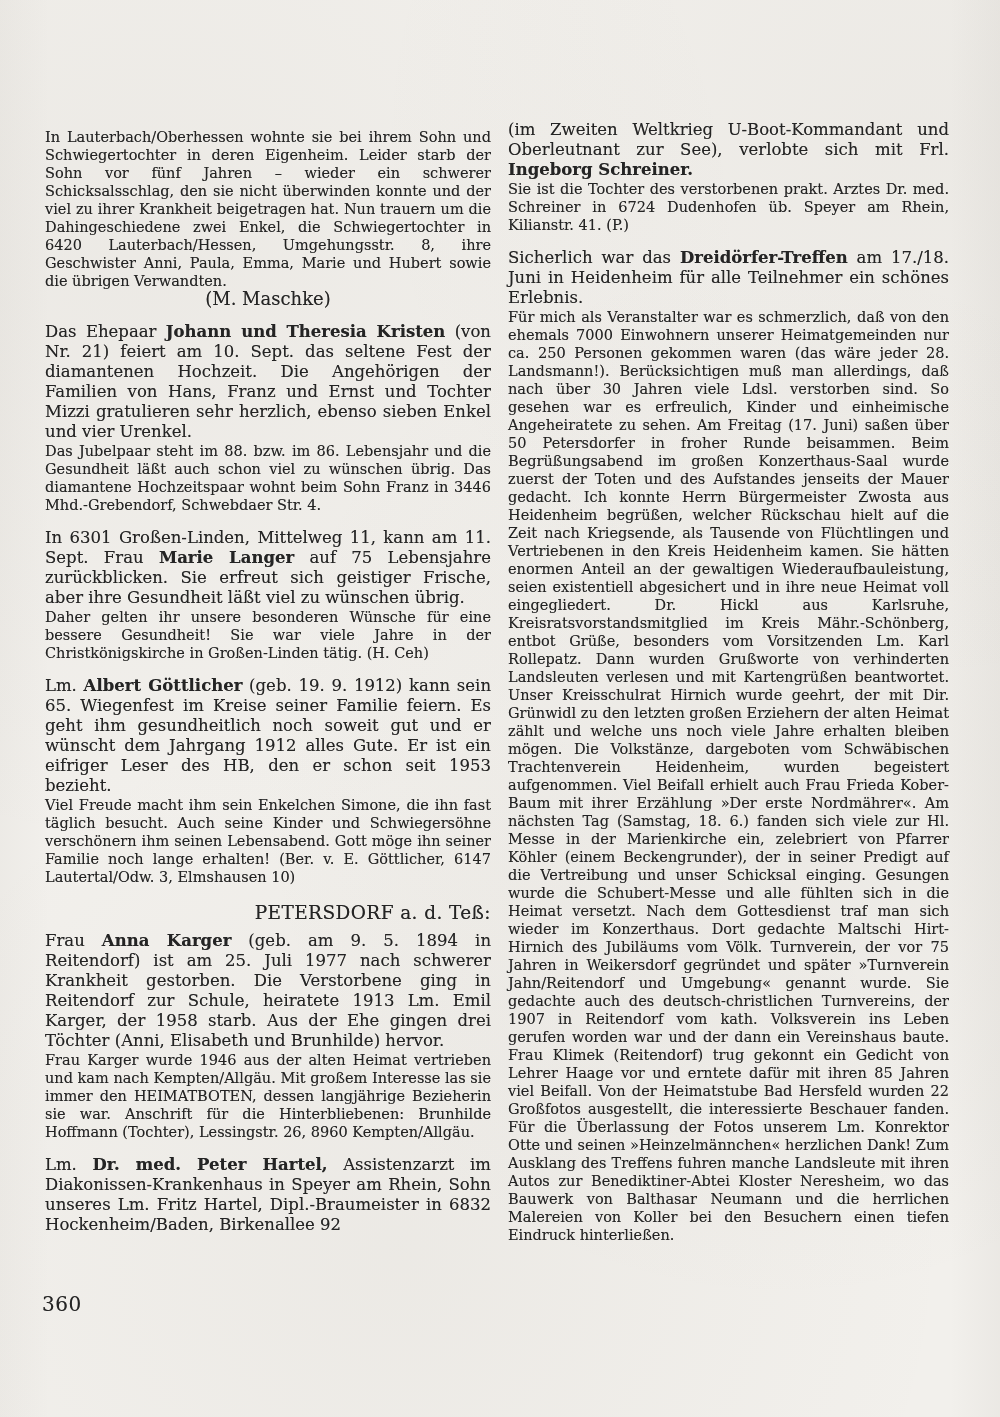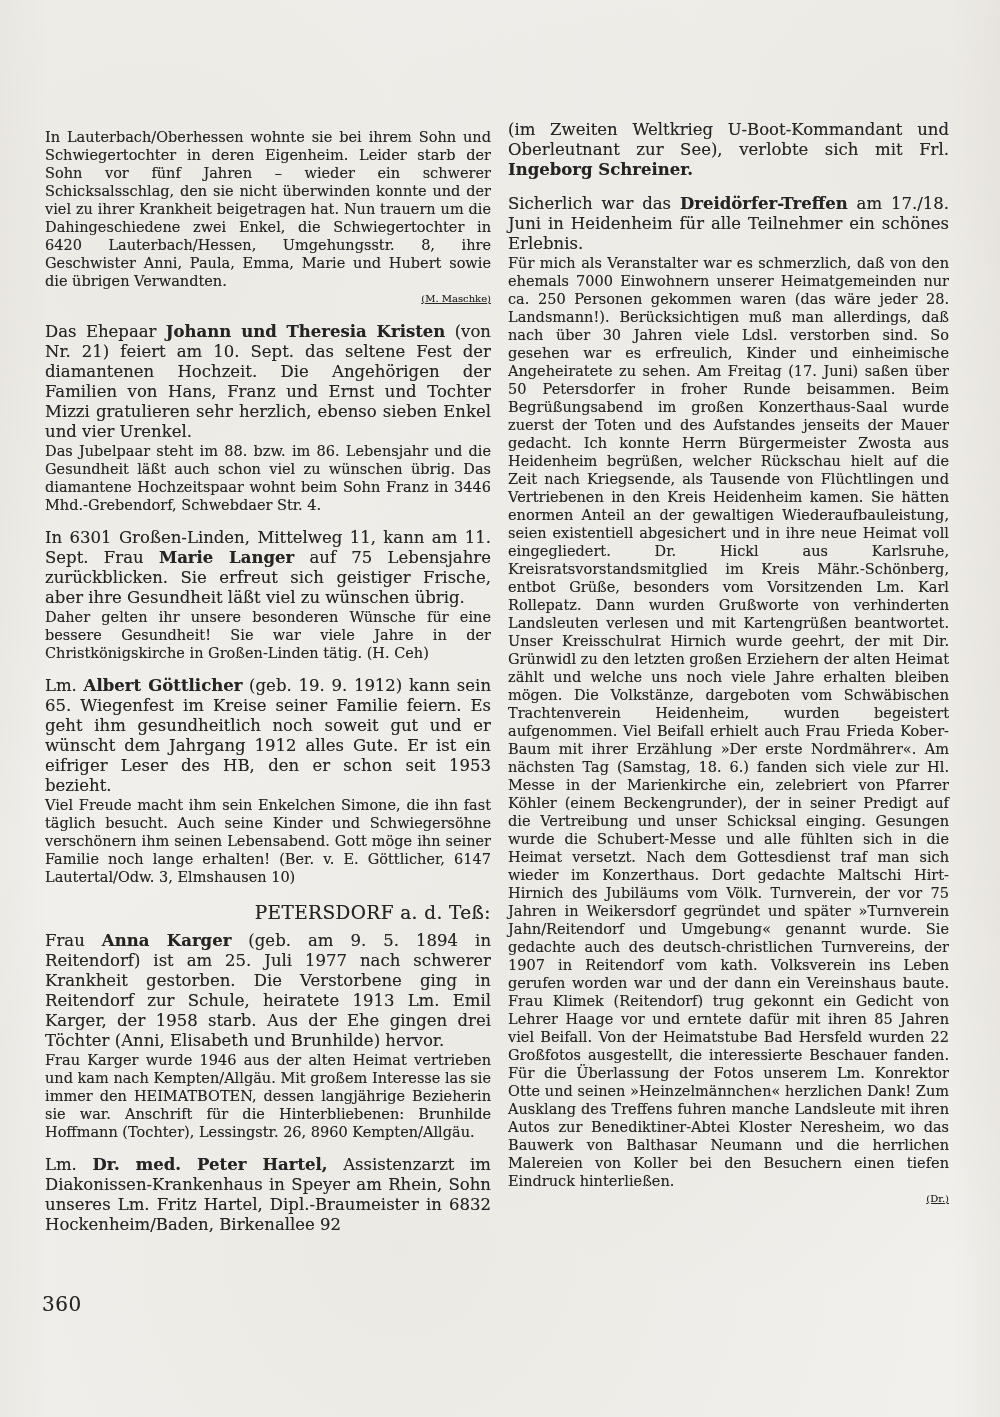--- a/index.html
+++ b/index.html
@@ -40,25 +40,24 @@
     font-size: 16.5px;
     line-height: 20px;
   }
   p.small {
     font-size: 14.5px;
     line-height: 18px;
   }
   .gap { margin-top: 14px; }
 
   .sig {
-    text-align: right;
-    font-size: 10px;
+    text-align: center;
+    font-size: 18px;
     line-height: 18px;
     text-shadow: 0 0 0.4px rgba(20,20,20,0.4);
-    text-decoration: underline;
   }
   .heading {
     margin-top: 16px;
     margin-bottom: 8px;
     font-weight: normal;
     font-size: 18.5px;
     letter-spacing: 0.4px;
     text-align: right;
     text-shadow: 0 0 0.5px rgba(20,20,20,0.5);
   }
@@ -97,22 +96,22 @@
     <p class="large"><span>Frau </span><span class="b">Anna Karger</span><span> (geb. am 9. 5. 1894 in Reitendorf) ist am 25. Juli 1977 nach schwerer Krankheit gestorben. Die Verstorbene ging in Reitendorf zur Schule, heiratete 1913 Lm. Emil Karger, der 1958 starb. Aus der Ehe gingen drei Töchter (Anni, Elisabeth und Brunhilde) hervor.</span></p>
     <p class="small">Frau Karger wurde 1946 aus der alten Heimat vertrieben und kam nach Kempten/Allgäu. Mit großem Interesse las sie immer den HEIMATBOTEN, dessen langjährige Bezieherin sie war. Anschrift für die Hinterbliebenen: Brunhilde Hoffmann (Tochter), Lessingstr. 26, 8960 Kempten/Allgäu.</p>
 
     <p class="large gap"><span>Lm. </span><span class="b">Dr. med. Peter Hartel,</span><span> Assistenzarzt im Diakonissen-Krankenhaus in Speyer am Rhein, Sohn unseres Lm. Fritz Hartel, Dipl.-Braumeister in 6832 Hockenheim/Baden, Birkenallee 92</span></p>
 
   </div>
 
   <div class="col col-right">
 
     <p class="large"><span>(im Zweiten Weltkrieg U-Boot-Kommandant und Oberleutnant zur See), verlobte sich mit Frl. </span><span class="b">Ingeborg Schreiner.</span><span></span></p>
+    <p class="small">Sie ist die Tochter des verstorbenen prakt. Arztes Dr. med. Schreiner in 6724 Dudenhofen üb. Speyer am Rhein, Kilianstr. 41. (P.)</p>
 
     <p class="large gap"><span>Sicherlich war das </span><span class="b">Dreidörfer-Treffen</span><span> am 17./18. Juni in Heidenheim für alle Teilnehmer ein schönes Erlebnis.</span></p>
     <p class="small">Für mich als Veranstalter war es schmerzlich, daß von den ehemals 7000 Einwohnern unserer Heimatgemeinden nur ca. 250 Personen gekommen waren (das wäre jeder 28. Landsmann!). Berücksichtigen muß man allerdings, daß nach über 30 Jahren viele Ldsl. verstorben sind. So gesehen war es erfreulich, Kinder und einheimische Angeheiratete zu sehen. Am Freitag (17. Juni) saßen über 50 Petersdorfer in froher Runde beisammen. Beim Begrüßungsabend im großen Konzerthaus-Saal wurde zuerst der Toten und des Aufstandes jenseits der Mauer gedacht. Ich konnte Herrn Bürgermeister Zwosta aus Heidenheim begrüßen, welcher Rückschau hielt auf die Zeit nach Kriegsende, als Tausende von Flüchtlingen und Vertriebenen in den Kreis Heidenheim kamen. Sie hätten enormen Anteil an der gewaltigen Wiederaufbauleistung, seien existentiell abgesichert und in ihre neue Heimat voll eingegliedert. Dr. Hickl aus Karlsruhe, Kreisratsvorstandsmitglied im Kreis Mähr.-Schönberg, entbot Grüße, besonders vom Vorsitzenden Lm. Karl Rollepatz. Dann wurden Grußworte von verhinderten Landsleuten verlesen und mit Kartengrüßen beantwortet. Unser Kreisschulrat Hirnich wurde geehrt, der mit Dir. Grünwidl zu den letzten großen Erziehern der alten Heimat zählt und welche uns noch viele Jahre erhalten bleiben mögen. Die Volkstänze, dargeboten vom Schwäbischen Trachtenverein Heidenheim, wurden begeistert aufgenommen. Viel Beifall erhielt auch Frau Frieda Kober-Baum mit ihrer Erzählung »Der erste Nordmährer«. Am nächsten Tag (Samstag, 18. 6.) fanden sich viele zur Hl. Messe in der Marienkirche ein, zelebriert von Pfarrer Köhler (einem Beckengrunder), der in seiner Predigt auf die Vertreibung und unser Schicksal einging. Gesungen wurde die Schubert-Messe und alle fühlten sich in die Heimat versetzt. Nach dem Gottesdienst traf man sich wieder im Konzerthaus. Dort gedachte Maltschi Hirt-Hirnich des Jubiläums vom Völk. Turnverein, der vor 75 Jahren in Weikersdorf gegründet und später »Turnverein Jahn/Reitendorf und Umgebung« genannt wurde. Sie gedachte auch des deutsch-christlichen Turnvereins, der 1907 in Reitendorf vom kath. Volksverein ins Leben gerufen worden war und der dann ein Vereinshaus baute. Frau Klimek (Reitendorf) trug gekonnt ein Gedicht von Lehrer Haage vor und erntete dafür mit ihren 85 Jahren viel Beifall. Von der Heimatstube Bad Hersfeld wurden 22 Großfotos ausgestellt, die interessierte Beschauer fanden. Für die Überlassung der Fotos unserem Lm. Konrektor Otte und seinen »Heinzelmännchen« herzlichen Dank! Zum Ausklang des Treffens fuhren manche Landsleute mit ihren Autos zur Benediktiner-Abtei Kloster Neresheim, wo das Bauwerk von Balthasar Neumann und die herrlichen Malereien von Koller bei den Besuchern einen tiefen Eindruck hinterließen.</p>
-    <div class="sig">(Dr.)</div>
 
   </div>
 
   <div class="page-number">360</div>
 
 </div>
 
 </body></html>

